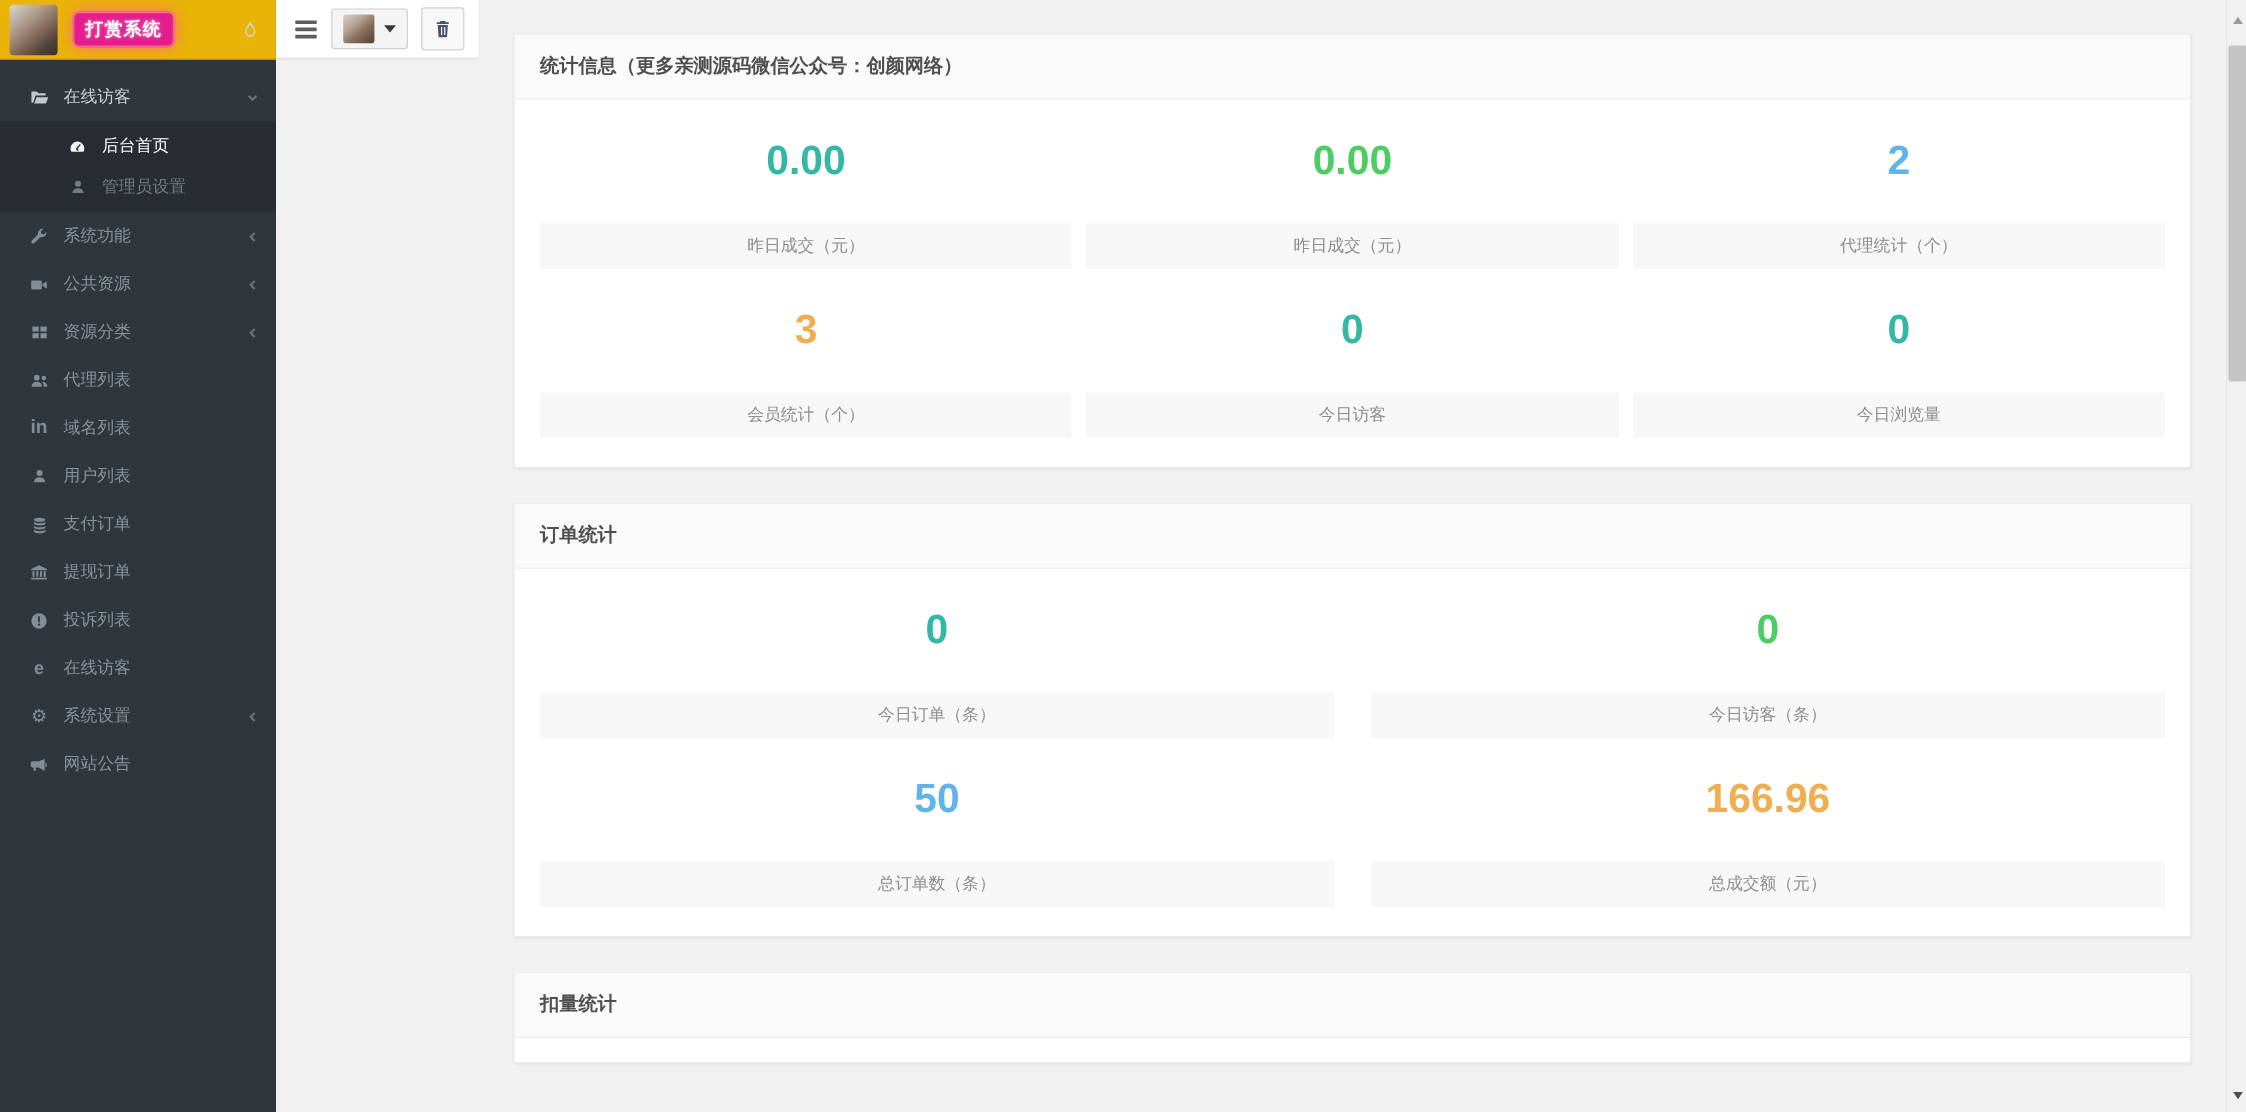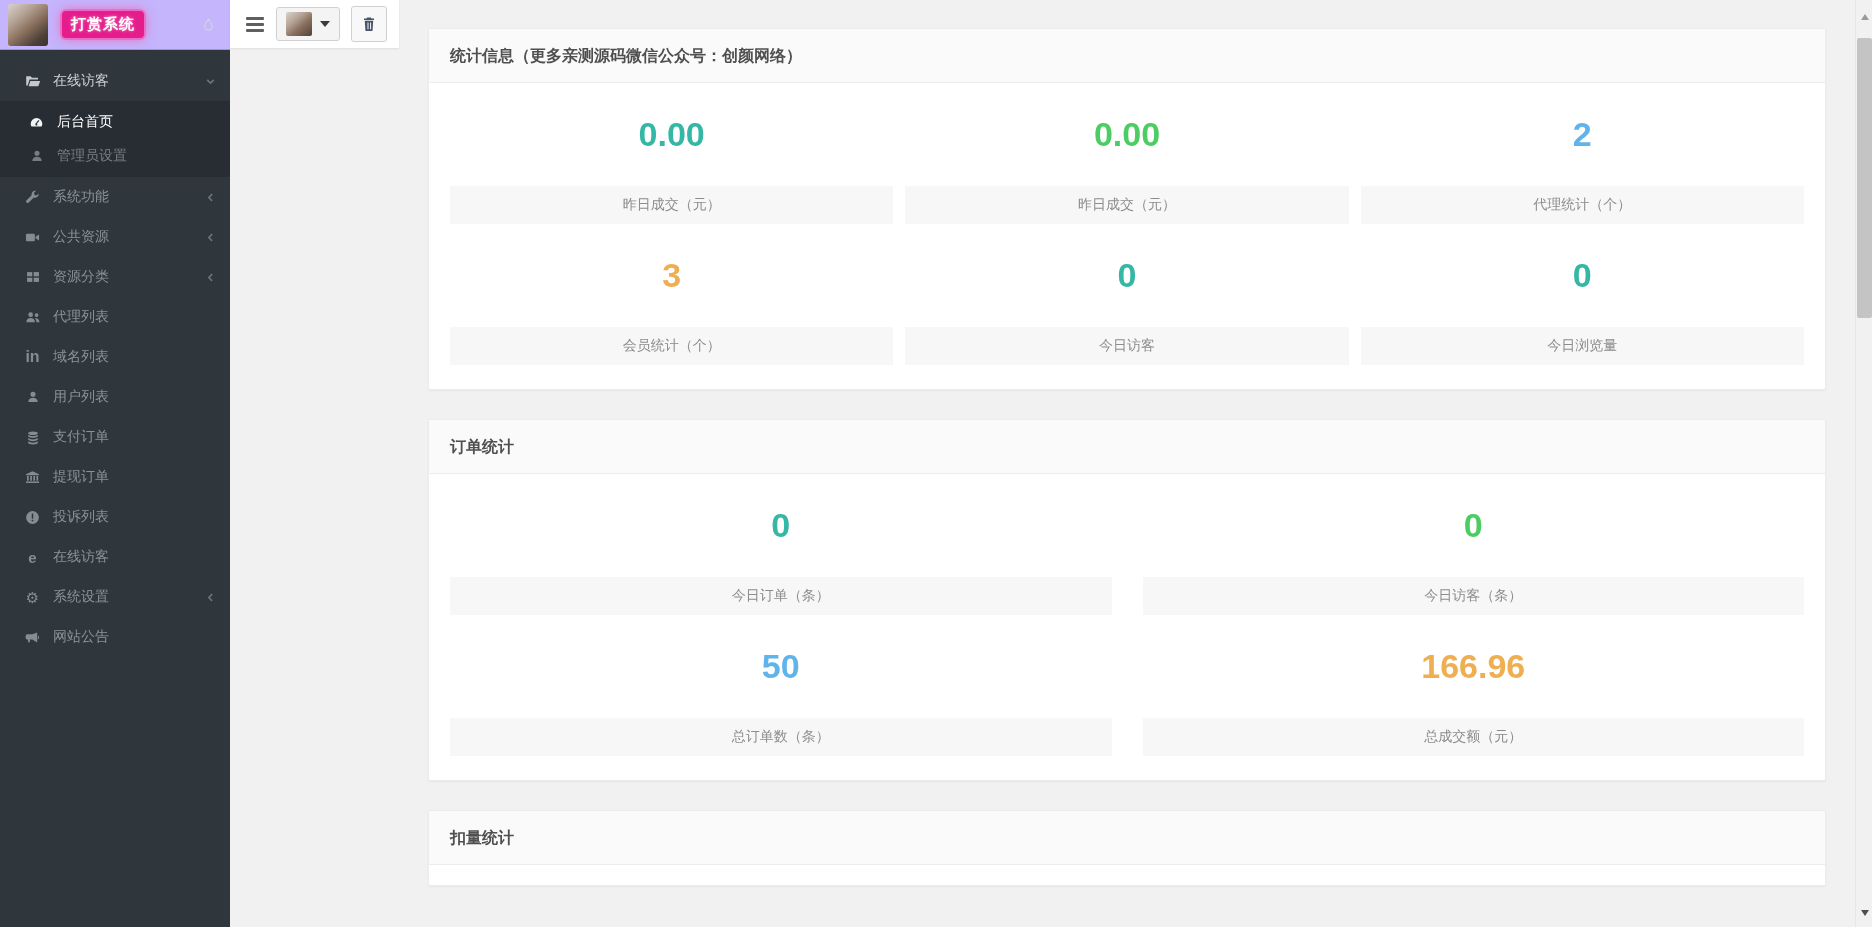--- a/index.html
+++ b/index.html
@@ -3,38 +3,38 @@
 <meta charset="utf-8">
 <style>
   * { margin:0; padding:0; box-sizing:border-box; }
   html,body { width:1872px; height:927px; overflow:hidden; }
   body {
     font-family:"Liberation Sans","DejaVu Sans",sans-serif;
     display:flex; background:#f1f1f2; color:#333;
   }
   
   .sidebar { width:230px; height:927px; background:#2f363c; flex:0 0 230px; display:flex; flex-direction:column; }
-  .side-head { height:50px; display:flex; align-items:center; padding:0 14px 0 8px; background:#c4b5fd; border-bottom:1px solid rgba(0,0,0,.18); }
+  .side-head { height:50px; display:flex; align-items:center; padding:0 14px 0 8px; background:#eab308; border-bottom:1px solid rgba(0,0,0,.18); }
   .side-avatar { width:40px; height:42px; border-radius:3px; flex:0 0 40px;
     background:linear-gradient(140deg,#d8d3cd 0%,#b4a294 30%,#8a6f5d 55%,#4e423a 80%,#3a322c 100%); }
   .brand-badge { margin-left:14px; background:#e51d8c; color:#fff; font-weight:700; font-size:15px;
     padding:4px 9px; border-radius:4px; letter-spacing:1px;
     box-shadow:0 0 0 2px rgba(244,84,174,.55), 0 0 12px rgba(255,80,170,.9);
     text-shadow:0 0 3px rgba(255,255,255,.55); }
   .droplet { margin-left:auto; color:#cfd6da; display:flex; }
   .nav { padding-top:11px; }
   .nav-item { height:40px; display:flex; align-items:center; padding:0 14px 0 24px;
     color:#8a939a; font-size:14px; cursor:pointer; }
   .nav-item .ico { width:17px; display:flex; justify-content:center; color:#848d94; }
   .nav-item .lbl { margin-left:12px; }
   .nav-item .chev { margin-left:auto; color:#6b747b; display:flex; }
   .nav-item.group-open { color:#ccd1d5; }
   .nav-item.group-open .ico { color:#c3c9cd; }
   .submenu { background:#272d32; padding:4px 0; }
-  .submenu .nav-item { height:34px; padding-left:28px; color:#757d84; }
+  .submenu .nav-item { height:34px; padding-left:56px; color:#757d84; }
   .submenu .nav-item .ico { color:#757d84; }
   .submenu .nav-item.active { color:#ffffff; }
   .submenu .nav-item.active .ico { color:#f1f3f4; }
   .txt-ico { font-weight:700; font-size:16px; font-style:normal; }
   .gear-glyph { font-size:15px; line-height:1; }
   
   .main { flex:1 1 auto; display:flex; flex-direction:row; height:927px; }
   .topbar { height:48px; background:#fff; display:flex; align-items:center;
     box-shadow:0 1px 2px rgba(0,0,0,.08); position:relative; z-index:2; }
   .burger { margin-left:16px; width:30px; height:30px; display:flex; flex-direction:column;

